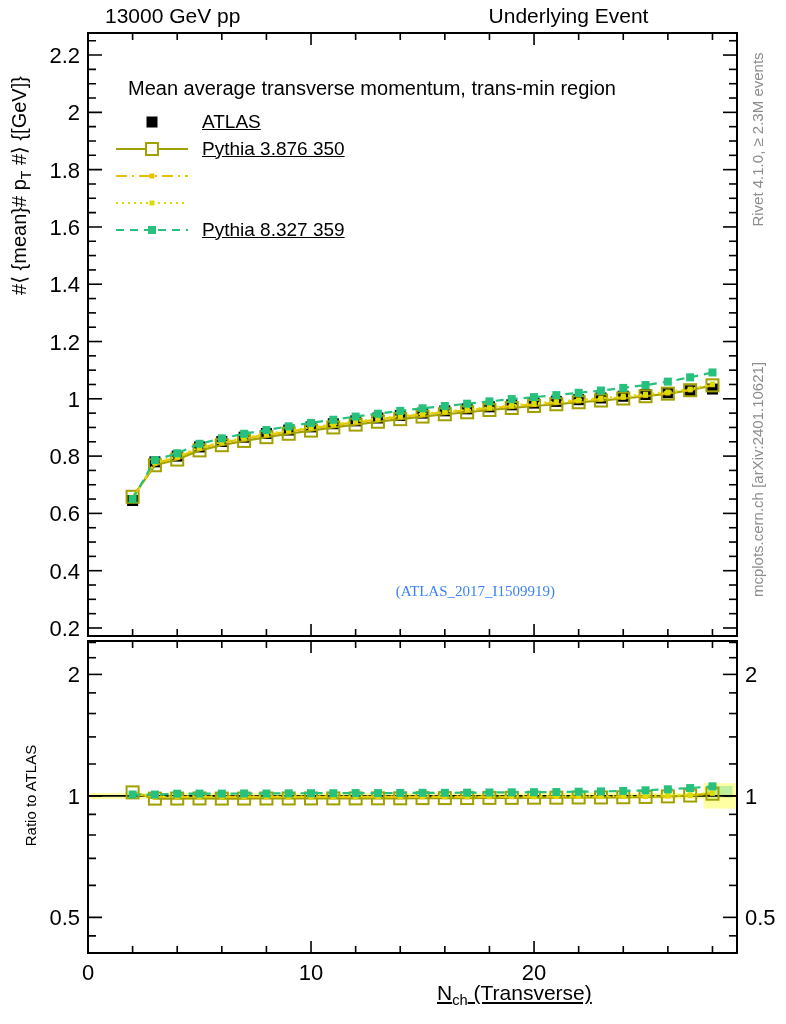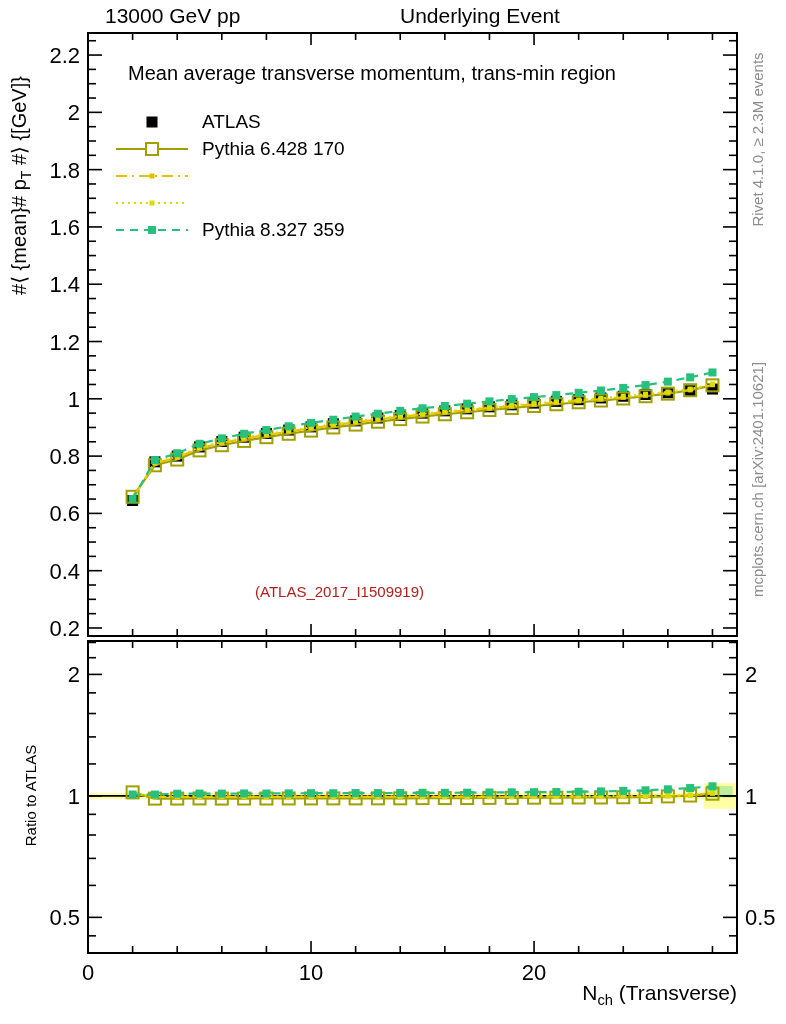--- a/index.html
+++ b/index.html
@@ -1,66 +1,66 @@
 <!DOCTYPE html>
 <html><head>
 <meta charset="utf-8">
 <style>
   html,body{margin:0;padding:0;background:#ffffff;}
   #page{position:relative;width:786px;height:1024px;background:#ffffff;overflow:hidden;
-        font-family:"Liberation Sans",sans-serif;color:#000;}
+        font-family:"Liberation Sans",sans-serif;color:#000;border-radius:16px;}
   .abs{position:absolute;}
   .hdr{font-size:21px;white-space:nowrap;}
   .title{font-size:20px;white-space:nowrap;}
   .rot{transform:rotate(-90deg);transform-origin:center center;white-space:nowrap;text-align:center;}
   .gray{color:#8d8d8d;}
-  .watermark{color:#b91c1c;font-size:15px;text-align:left;white-space:nowrap;}
+  .watermark{color:#3b82f6;font-size:15px;text-align:right;white-space:nowrap;font-family:Liberation Serif, serif;}
   .legend-row{display:flex;align-items:center;height:27px;}
   .legend-label{font-size:19px;padding-left:10px;white-space:nowrap;}
   sub{font-size:70%;}
   svg text{font-family:"Liberation Sans",sans-serif;}
 </style>
 </head>
 <body>
 
 <div id="page">
 
   <div class="abs hdr" style="left:105px;top:4px;">13000 GeV pp</div>
-  <div class="abs hdr" style="left:400px;top:4px;width:337px;text-align:left;">Underlying Event</div>
-
-  <div class="abs title" style="left:128px;top:62px;">Mean average transverse momentum, trans-min region</div>
+  <div class="abs hdr" style="left:400px;top:4px;width:337px;text-align:center;">Underlying Event</div>
+
+  <div class="abs title" style="left:128px;top:77px;">Mean average transverse momentum, trans-min region</div>
 
   <div class="abs rot" style="left:-150px;top:172px;width:340px;font-size:20px;">
     <span>#⟨ {mean}# p</span><sub>T</sub><span> #⟩ {[GeV]}</span>
   </div>
 
   <div class="abs rot gray" style="left:647px;top:131px;width:220px;font-size:15px;">Rivet 4.1.0, ≥ 2.3M events</div>
   <div class="abs rot gray" style="left:602px;top:471px;width:310px;font-size:15px;">mcplots.cern.ch [arXiv:2401.10621]</div>
 
   <div class="abs watermark" style="left:255px;top:583px;width:300px;">(ATLAS_2017_I1509919)</div>
 
   <div class="abs rot" style="left:-35px;top:787px;width:130px;font-size:15px;">Ratio to ATLAS</div>
 
-  <div class="abs" style="left:437px;top:981px;width:300px;text-align:right;font-size:21px;white-space:nowrap;">
+  <div class="abs" style="left:437px;top:981px;width:300px;text-align:left;font-size:21px;white-space:nowrap;text-decoration:underline;">
     <span>N</span><sub>ch</sub><span> (Transverse)</span>
   </div>
 
-  <div class="abs" id="legend" style="left:112px;top:108px;">
+  <div class="abs" id="legend" style="left:112px;top:108px;text-decoration:underline;">
       <div class="legend-row">
         <svg width="80" height="24">
           <rect x="34.5" y="6.5" width="11" height="11" fill="#000000"></rect>
         </svg>
         <span class="legend-label">ATLAS</span>
       </div>
       <div class="legend-row">
         <svg width="80" height="24">
           <line x1="4" y1="12" x2="76" y2="12" stroke="#a0a000" stroke-width="2.2"></line>
           <rect x="34" y="6" width="12" height="12" fill="#fff" stroke="#a0a000" stroke-width="2"></rect>
         </svg>
-        <span class="legend-label">Pythia 6.428 170</span>
+        <span class="legend-label">Pythia 3.876 350</span>
       </div>
       <div class="legend-row">
         <svg width="80" height="24">
           <line x1="4" y1="12" x2="76" y2="12" stroke="#e7c000" stroke-width="2.2" stroke-dasharray="11 5 2 5"></line>
           <rect x="37.5" y="9.5" width="5" height="5" fill="#e7c000"></rect>
         </svg>
       </div>
       <div class="legend-row">
         <svg width="80" height="24">
           <line x1="4" y1="12" x2="76" y2="12" stroke="#d9de00" stroke-width="2.2" stroke-dasharray="2 4"></line>

